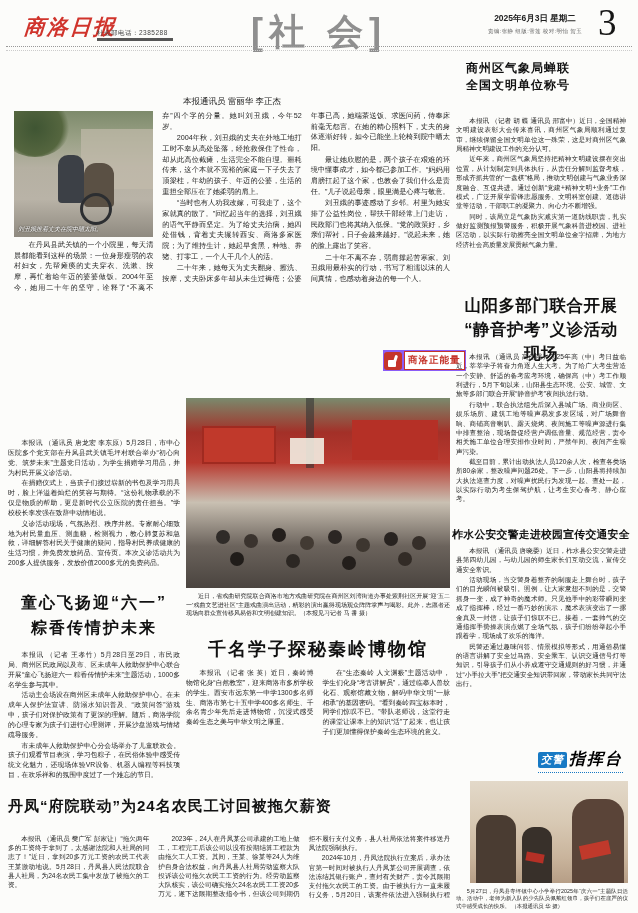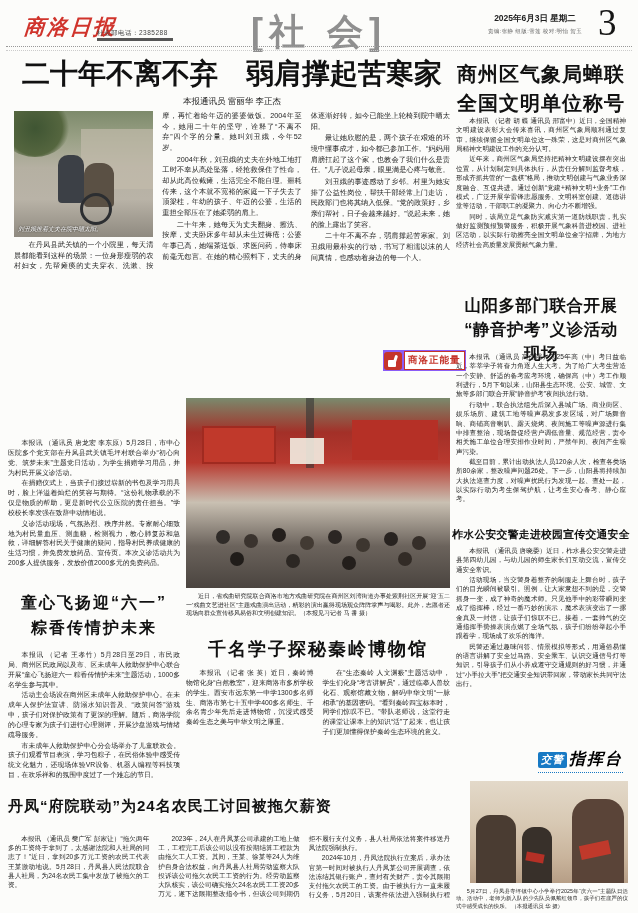--- a/index.html
+++ b/index.html
@@ -69,22 +69,22 @@
             box-shadow:28px 4px 0 #3a332e,56px -2px 0 #241f1c,84px 6px 0 #423a33,112px 0 0 #2b2623,
                        140px 8px 0 #3d362f,168px 2px 0 #282320,196px 6px 0 #352e29,14px 22px 0 #201c19,
                        70px 24px 0 #2c2723,126px 26px 0 #231e1b,182px 22px 0 #322b26;}
   .center-caption{position:absolute;left:186px;top:592px;width:264px;font-size:6px;line-height:1.45;}
   
   .museum-title{position:absolute;left:186px;top:637px;width:264px;text-align:center;
                 font-size:18px;letter-spacing:2px;}
   .museum-body{position:absolute;left:186px;top:668px;width:264px;height:122px;
                column-count:2;column-gap:9px;font-size:6.8px;line-height:1.45;}
   
-  .wx-title{position:absolute;left:456px;top:60px;width:170px;text-align:center;
-            font-size:20px;line-height:1.45;letter-spacing:1px;}
+  .wx-title{position:absolute;left:433px;top:60px;width:170px;text-align:center;
+            font-size:12px;line-height:1.45;letter-spacing:1px;}
   .wx-body{position:absolute;left:456px;top:116px;width:170px;height:172px;font-size:6.6px;line-height:1.42;}
   .sil-title{position:absolute;left:456px;top:294px;width:170px;text-align:center;
              font-size:16.5px;line-height:1.45;letter-spacing:.5px;}
   .sil-body{position:absolute;left:456px;top:352px;width:170px;height:170px;font-size:6.6px;line-height:1.42;}
   .tp-title{position:absolute;left:452px;top:528px;width:178px;text-align:center;font-size:10.8px;letter-spacing:.3px;}
   .tp-body{position:absolute;left:456px;top:546px;width:170px;height:198px;font-size:6.6px;line-height:1.42;}
   
   .tp-logo{position:absolute;left:538px;top:749px;display:flex;align-items:center;border-bottom:1px dotted #1779c4;padding-bottom:2px;}
   .tp-badge{background:#1779c4;color:#fff;font-weight:900;font-style:italic;font-size:10.5px;
             padding:1px 3px;border-radius:2px;margin-right:2px;letter-spacing:1px;}
@@ -114,34 +114,34 @@
   <div class="dept-bar"></div>
   <div class="section-title">[社  会]</div>
   <div class="date-block">
     <div class="date-line">2025年6月3日 星期二</div>
     <div class="credits-line">责编:张静  组版:雪莲  校对:明怡 贺玉</div>
   </div>
   <div class="page-num">3</div>
   <div class="rule1"></div>
   <div class="rule2"></div>
 
-  <div class="main-title htitle">二十年不离不弃　弱肩撑起苦寒家</div>
   <div class="main-byline">本报通讯员  雷丽华  李正杰</div>
   <div class="main-body jbody">
     <div class="main-photo">
       <div class="mp-foliage"></div>
       <div class="mp-wall"></div>
       <div class="mp-fig1"></div>
       <div class="mp-fig2"></div>
       <div class="mp-wheel"></div>
       <div class="mp-caption">刘丑娥推着丈夫在院中晒太阳。</div>
     </div>
     <div>
         <p class="para">在丹凤县武关镇的一个小院里，每天清晨都能看到这样的场景：一位身形瘦弱的农村妇女，先帮瘫痪的丈夫穿衣、洗漱、按摩，再忙着给年迈的婆婆做饭。2004年至今，她用二十年的坚守，诠释了“不离不弃”四个字的分量。她叫刘丑娥，今年52岁。</p>
         <p class="para">2004年秋，刘丑娥的丈夫在外地工地打工时不幸从高处坠落，经抢救保住了性命，却从此高位截瘫，生活完全不能自理。噩耗传来，这个本就不宽裕的家庭一下子失去了顶梁柱，年幼的孩子、年迈的公婆，生活的重担全部压在了她柔弱的肩上。</p>
+        <p class="para">“当时也有人劝我改嫁，可我走了，这个家就真的散了。”回忆起当年的选择，刘丑娥的语气平静而坚定。为了给丈夫治病，她四处借钱，背着丈夫辗转西安、商洛多家医院；为了维持生计，她起早贪黑，种地、养猪、打零工，一个人干几个人的活。</p>
         <p class="para">二十年来，她每天为丈夫翻身、擦洗、按摩，丈夫卧床多年却从未生过褥疮；公婆年事已高，她端茶送饭、求医问药，侍奉床前毫无怨言。在她的精心照料下，丈夫的身体逐渐好转，如今已能坐上轮椅到院中晒太阳。</p>
         <p class="para">最让她欣慰的是，两个孩子在艰难的环境中懂事成才，如今都已参加工作。“妈妈用肩膀扛起了这个家，也教会了我们什么是责任。”儿子说起母亲，眼里满是心疼与敬意。</p>
         <p class="para">刘丑娥的事迹感动了乡邻。村里为她安排了公益性岗位，帮扶干部经常上门走访，民政部门也将其纳入低保。“党的政策好，乡亲们帮衬，日子会越来越好。”说起未来，她的脸上露出了笑容。</p>
         <p class="para">二十年不离不弃，弱肩撑起苦寒家。刘丑娥用最朴实的行动，书写了相濡以沫的人间真情，也感动着身边的每一个人。</p>
       </div>
   </div>
 
   <div class="stamp">
     <div class="stamp-icon">
       <div class="si-palm"></div>

